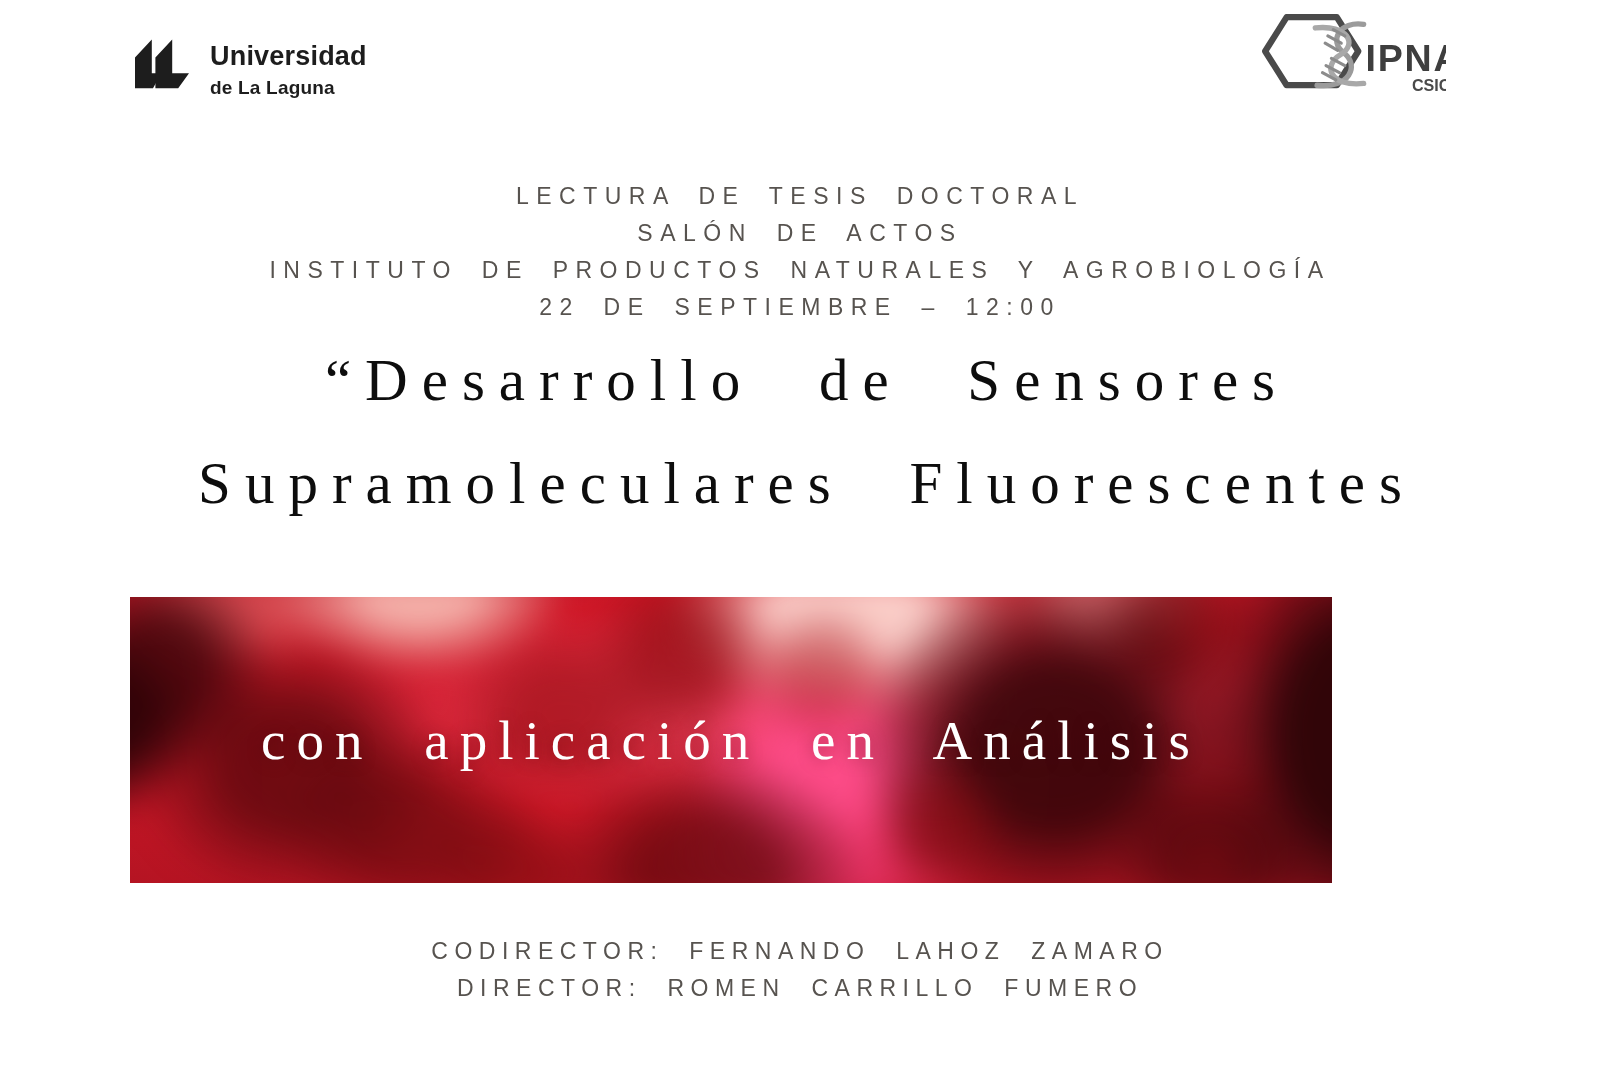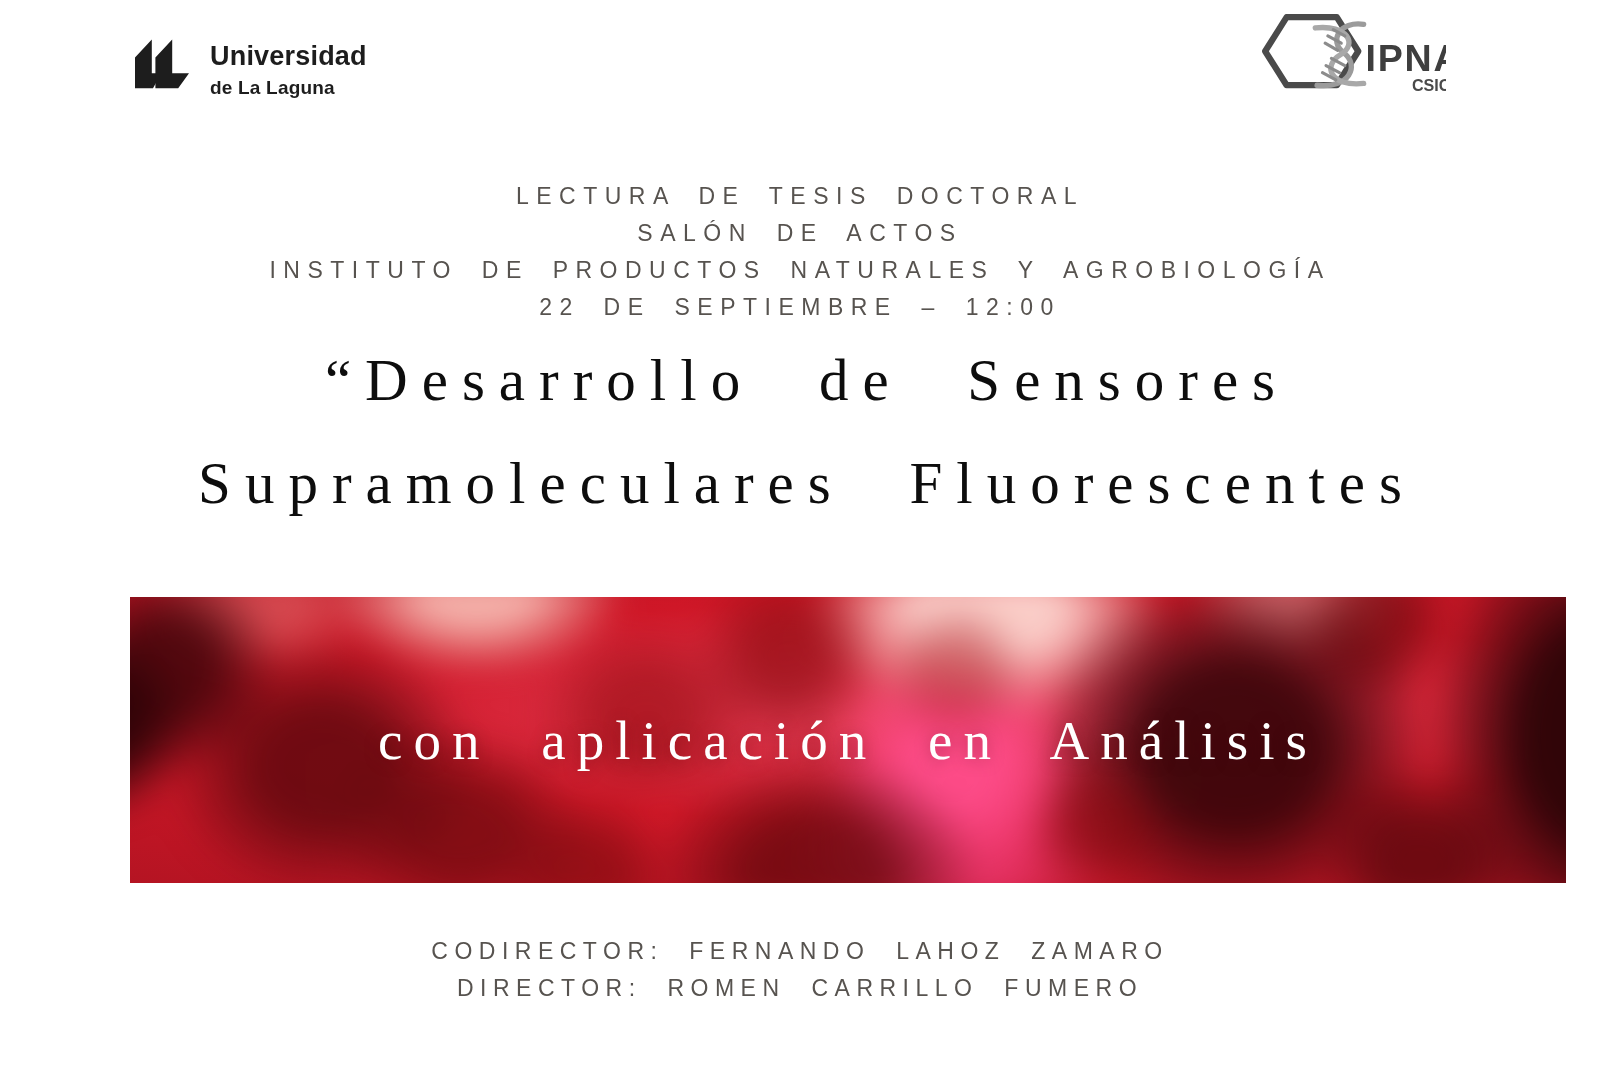--- a/index.html
+++ b/index.html
@@ -33,21 +33,21 @@
   .title{
     position:absolute;top:322px;left:0;width:100%;margin:7px;
     text-align:center;color:#0d0d0d;
     font-family:"Liberation Serif", serif;font-weight:400;
     font-size:59px;line-height:103px;
     letter-spacing:14px;word-spacing:36px;
   }
 
   
   .banner{
-    position:absolute;left:130px;top:597px;width:1436px;height:286px;
+    position:absolute;left:130px;top:597px;width:1202px;height:286px;
     margin:0;overflow:hidden;
     background:radial-gradient(ellipse 110% 95% at 58% 40%, #e8445e 0%, #d01828 42%, #a81220 100%);
   }
   .cells{
     position:absolute;inset:-12px;
     transform:scale(1.06);
     filter:blur(14px);
     background:
       
       radial-gradient(ellipse 140px 130px at 1% 45%,  rgba(45,3,7,.96) 0 30%, rgba(45,3,7,0) 72%),

